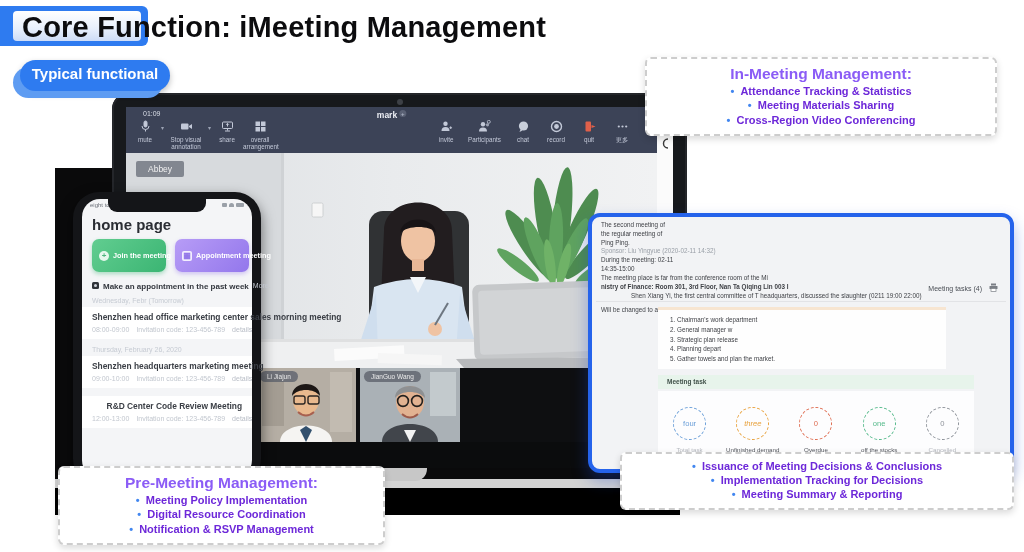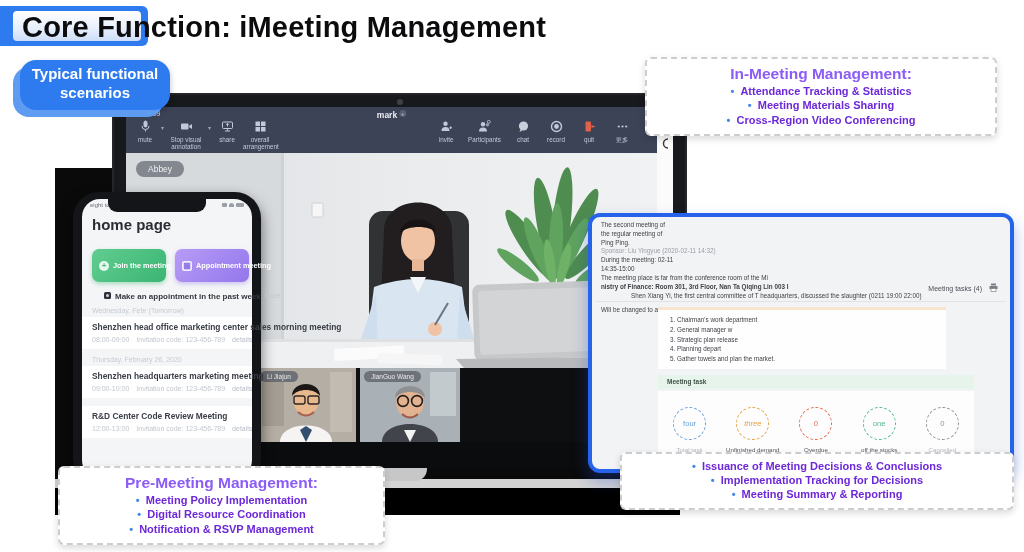--- a/index.html
+++ b/index.html
@@ -35,48 +35,48 @@
   .vc-btns.left{left:8px;gap:5px;}
   .vc-btns.right{right:24px;gap:11px;}
   .vc-btn{display:flex;flex-direction:column;align-items:center;gap:2px;font-size:6.3px;color:#c3c9d8;text-align:center;width:auto;min-width:22px;cursor:pointer;}
   .vc-btn .vb-lb{max-width:34px;line-height:1.15;}
   .vc-caret{font-size:6px;color:#9aa1b3;margin-top:4px;}
   .vc-btn svg{width:13px;height:13px;}
 
   
   .vc-video{position:absolute;left:0;top:46px;width:531px;height:215px;background:linear-gradient(100deg,#e0e3e6 0%,#eaeceE 55%,#f0f1f2 100%);overflow:hidden;}
   .vc-video > svg{position:absolute;left:0;top:0;}
-  .speaker-pill{position:absolute;left:10px;top:8px;background:rgba(106,112,122,.78);color:#f2f2f2;font-size:8.5px;padding:3px 12px;border-radius:8px;z-index:3;}
+  .speaker-pill{position:absolute;left:10px;top:8px;background:rgba(106,112,122,.78);color:#f2f2f2;font-size:8.5px;padding:3px 12px;border-radius:2px;z-index:3;}
 
   
   .vc-thumbs{position:absolute;left:0;top:261px;width:531px;height:74px;background:#0e0f11;display:flex;gap:4px;padding-left:26px;box-sizing:border-box;}
   .thumb{position:relative;width:100px;height:74px;overflow:hidden;flex:none;}
   .thumb-name{position:absolute;left:4px;top:3px;background:rgba(95,100,110,.82);color:#eceace;color:#ececec;font-size:6.5px;padding:2px 7px;border-radius:8px;white-space:nowrap;}
   .vc-bottom-black{position:absolute;left:0;top:335px;width:531px;height:26px;background:#0b0c0d;}
 
   
   .phone{position:absolute;left:73px;top:192px;width:188px;height:293px;z-index:5;background:#141518;border-radius:26px;padding:7px 9px;box-sizing:border-box;box-shadow:0 6px 14px rgba(0,0,0,.55);}
   .phone-screen{position:relative;width:100%;height:100%;background:#f4f5f7;border-radius:18px;}
   .phone-notch{position:absolute;top:0;left:26px;width:98px;height:13px;background:#141518;border-radius:0 0 9px 9px;z-index:4;}
   .p-status{display:flex;justify-content:space-between;align-items:center;padding:3px 8px 0;font-size:6px;color:#6a6f78;}
   .p-status-icons{display:flex;gap:2px;align-items:center;}
   .p-status-icons i{display:block;background:#9aa0a8;border-radius:1px;}
-  .p-title{font-size:15px;font-weight:bold;color:#2b2e34;padding:8px 10px 16px;}
+  .p-title{font-size:15px;font-weight:bold;color:#2b2e34;padding:8px 10px 6px;}
   .p-btns{display:flex;gap:9px;padding:0 10px;}
   .p-btn{position:relative;height:33px;border-radius:7px;color:#fff;font-size:7.3px;font-weight:bold;display:flex;align-items:center;gap:4px;padding:0 7px;white-space:nowrap;box-sizing:border-box;cursor:pointer;}
   .p-btn.green{width:74px;background:linear-gradient(135deg,#61cd90,#3bb573);box-shadow:0 2px 4px rgba(60,180,115,.4);}
   .p-btn.purple{width:74px;background:linear-gradient(135deg,#b79cf6,#9377ec);box-shadow:0 2px 4px rgba(150,120,235,.4);overflow:visible;}
   .p-btn .p-ic{flex:none;width:10px;height:10px;border-radius:50%;background:rgba(255,255,255,.85);color:#4db57e;display:flex;align-items:center;justify-content:center;font-size:8px;font-weight:bold;line-height:1;}
   .p-btn.purple .p-ic{border-radius:2px;color:#8f72e8;}
-  .p-section{display:flex;align-items:flex-start;gap:4px;padding:10px 22px 2px;font-size:8px;font-weight:bold;color:#34383f;white-space:nowrap;}
+  .p-section{display:flex;align-items:flex-start;gap:4px;padding:10px 10px 2px;font-size:8px;font-weight:bold;color:#34383f;white-space:nowrap;}
   .p-sec-ic{flex:none;width:7px;height:7px;background:#2f3339;border-radius:1.5px;position:relative;}
   .p-sec-ic:after{content:"";position:absolute;left:2px;top:2px;width:3px;height:3px;background:#cfd3da;border-radius:50%;}
   .p-more{margin-left:auto;font-size:7px;color:#c3c8d0;font-weight:normal;}
   .p-day{padding:4px 10px 1px;font-size:7px;color:#c6cbd3;white-space:nowrap;}
-  .p-card{background:#fff;margin:2px 0 3px;padding:5px 10px 6px;}
+  .p-card{background:#fff;margin:2px 0 3px;padding:5px 10px 6px;text-align:right;}
   .p-card-title{font-size:8.4px;font-weight:bold;color:#3a3e45;white-space:nowrap;}
   .p-card-sub{display:flex;align-items:center;gap:7px;margin-top:4px;font-size:7px;color:#c2c7cf;white-space:nowrap;}
   .p-details{margin-left:auto;color:#b9bec7;}
 
   
   .doc{position:absolute;left:588px;top:213px;width:418px;height:252px;z-index:6;background:#f2f3f5;border:4px solid #2563eb;border-radius:12px;box-shadow:0 8px 16px rgba(25,70,200,.35);overflow:hidden;}
   .doc-notes{position:absolute;left:9px;top:4px;width:330px;font-size:6.3px;color:#3d3f44;line-height:1.4;}
   .doc-notes .gray{color:#9aa0a8;}
   .doc-notes .bold{font-weight:bold;}
   .doc-notes .indent{margin-left:30px;}
@@ -106,21 +106,20 @@
 
 <div class="stage">
 
   <div class="title-chip">
     <div class="title-chip-inner"></div>
   </div>
   <div class="page-title">Core Function: iMeeting Management</div>
 
   <div class="scenario-badge">
     <div>Typical functional</div>
-    <div>scenarios</div>
   </div>
 
   <div class="photo-bg"></div>
   <div class="desk-strip"></div>
   <div class="desk-black"></div>
   <div class="laptop-hinge"></div>
 
   <div class="laptop">
     <div class="laptop-cam"></div>
     <div class="screen">

